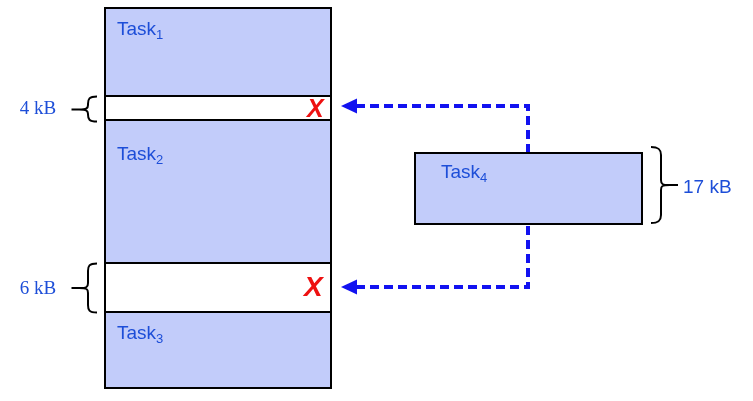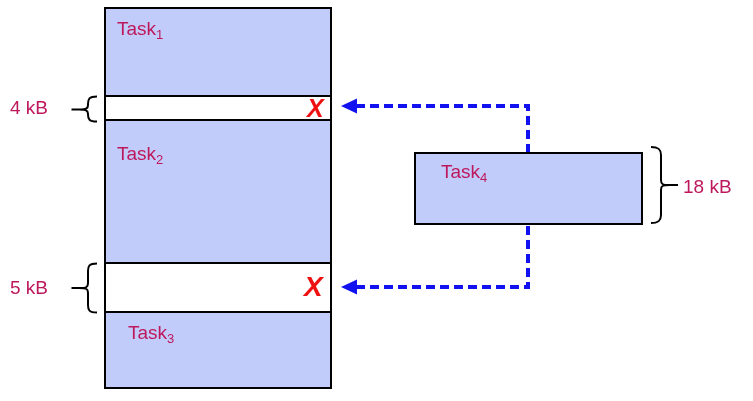--- a/index.html
+++ b/index.html
@@ -17,31 +17,32 @@
   }
   .overlay {
     position: absolute;
     left: 0;
     top: 0;
     width: 753px;
     height: 401px;
   }
   .label {
     position: absolute;
-    color: #be185d;
+    color: #1d4ed8;
     font-size: 19px;
     line-height: 20px;
     white-space: nowrap;
   }
   .task-label .sub {
     font-size: 13px;
     vertical-align: -4px;
   }
   .size-label {
-    text-align: left;
+    text-align: center;
+    font-family: Liberation Serif, serif;
   }
   .reject-x {
     position: absolute;
     color: #ee1111;
     font-style: italic;
     font-weight: bold;
     white-space: nowrap;
   }
   .x-upper {
     left: 307px;
@@ -82,24 +83,24 @@
 
     <path d="M97,96.5 C89,96.5 88,99 88,104 L88,105 C88,108 87,109.5 79,109.5 M79,109.5 L71.5,109.5 M79,109.5 C87,109.5 88,111 88,114 L88,114.5 C88,119 89,121.5 97,121.5" fill="none" stroke="#000000" stroke-width="2"></path>
     <path d="M97,263.5 C89,263.5 88,266 88,271 L88,283 C88,287 87,288 79,288 M79,288 L71.5,288 M79,288 C87,288 88,289 88,293 L88,305 C88,310 89,312.5 97,312.5" fill="none" stroke="#000000" stroke-width="2"></path>
     <path d="M651,147 C659,147 661,150 661,155 L661,180 C661,184 662,185 670,185 M670,185 L678,185 M670,185 C662,185 661,186 661,190 L661,215 C661,220 659,223 651,223" fill="none" stroke="#000000" stroke-width="2"></path>
   </svg>
 
   <div class="label task-label" style="left:117px; top:19px"><span>Task</span><span class="sub">1</span></div>
 
   <div class="label task-label" style="left:117px; top:144px"><span>Task</span><span class="sub">2</span></div>
 
-  <div class="label task-label" style="left:128px; top:323px"><span>Task</span><span class="sub">3</span></div>
+  <div class="label task-label" style="left:117px; top:323px"><span>Task</span><span class="sub">3</span></div>
 
   <div class="label task-label" style="left:441px; top:162px"><span>Task</span><span class="sub">4</span></div>
 
   <div class="label size-label" style="left:10px; top:98px; width:56px">4 kB</div>
-  <div class="label size-label" style="left:10px; top:278px; width:56px">5 kB</div>
-  <div class="label" style="left:683px; top:177px">18 kB</div>
+  <div class="label size-label" style="left:10px; top:278px; width:56px">6 kB</div>
+  <div class="label" style="left:683px; top:177px">17 kB</div>
 
   <div class="reject-x x-upper">X</div>
   <div class="reject-x x-lower">X</div>
 
 </div>
 
 </body></html>

